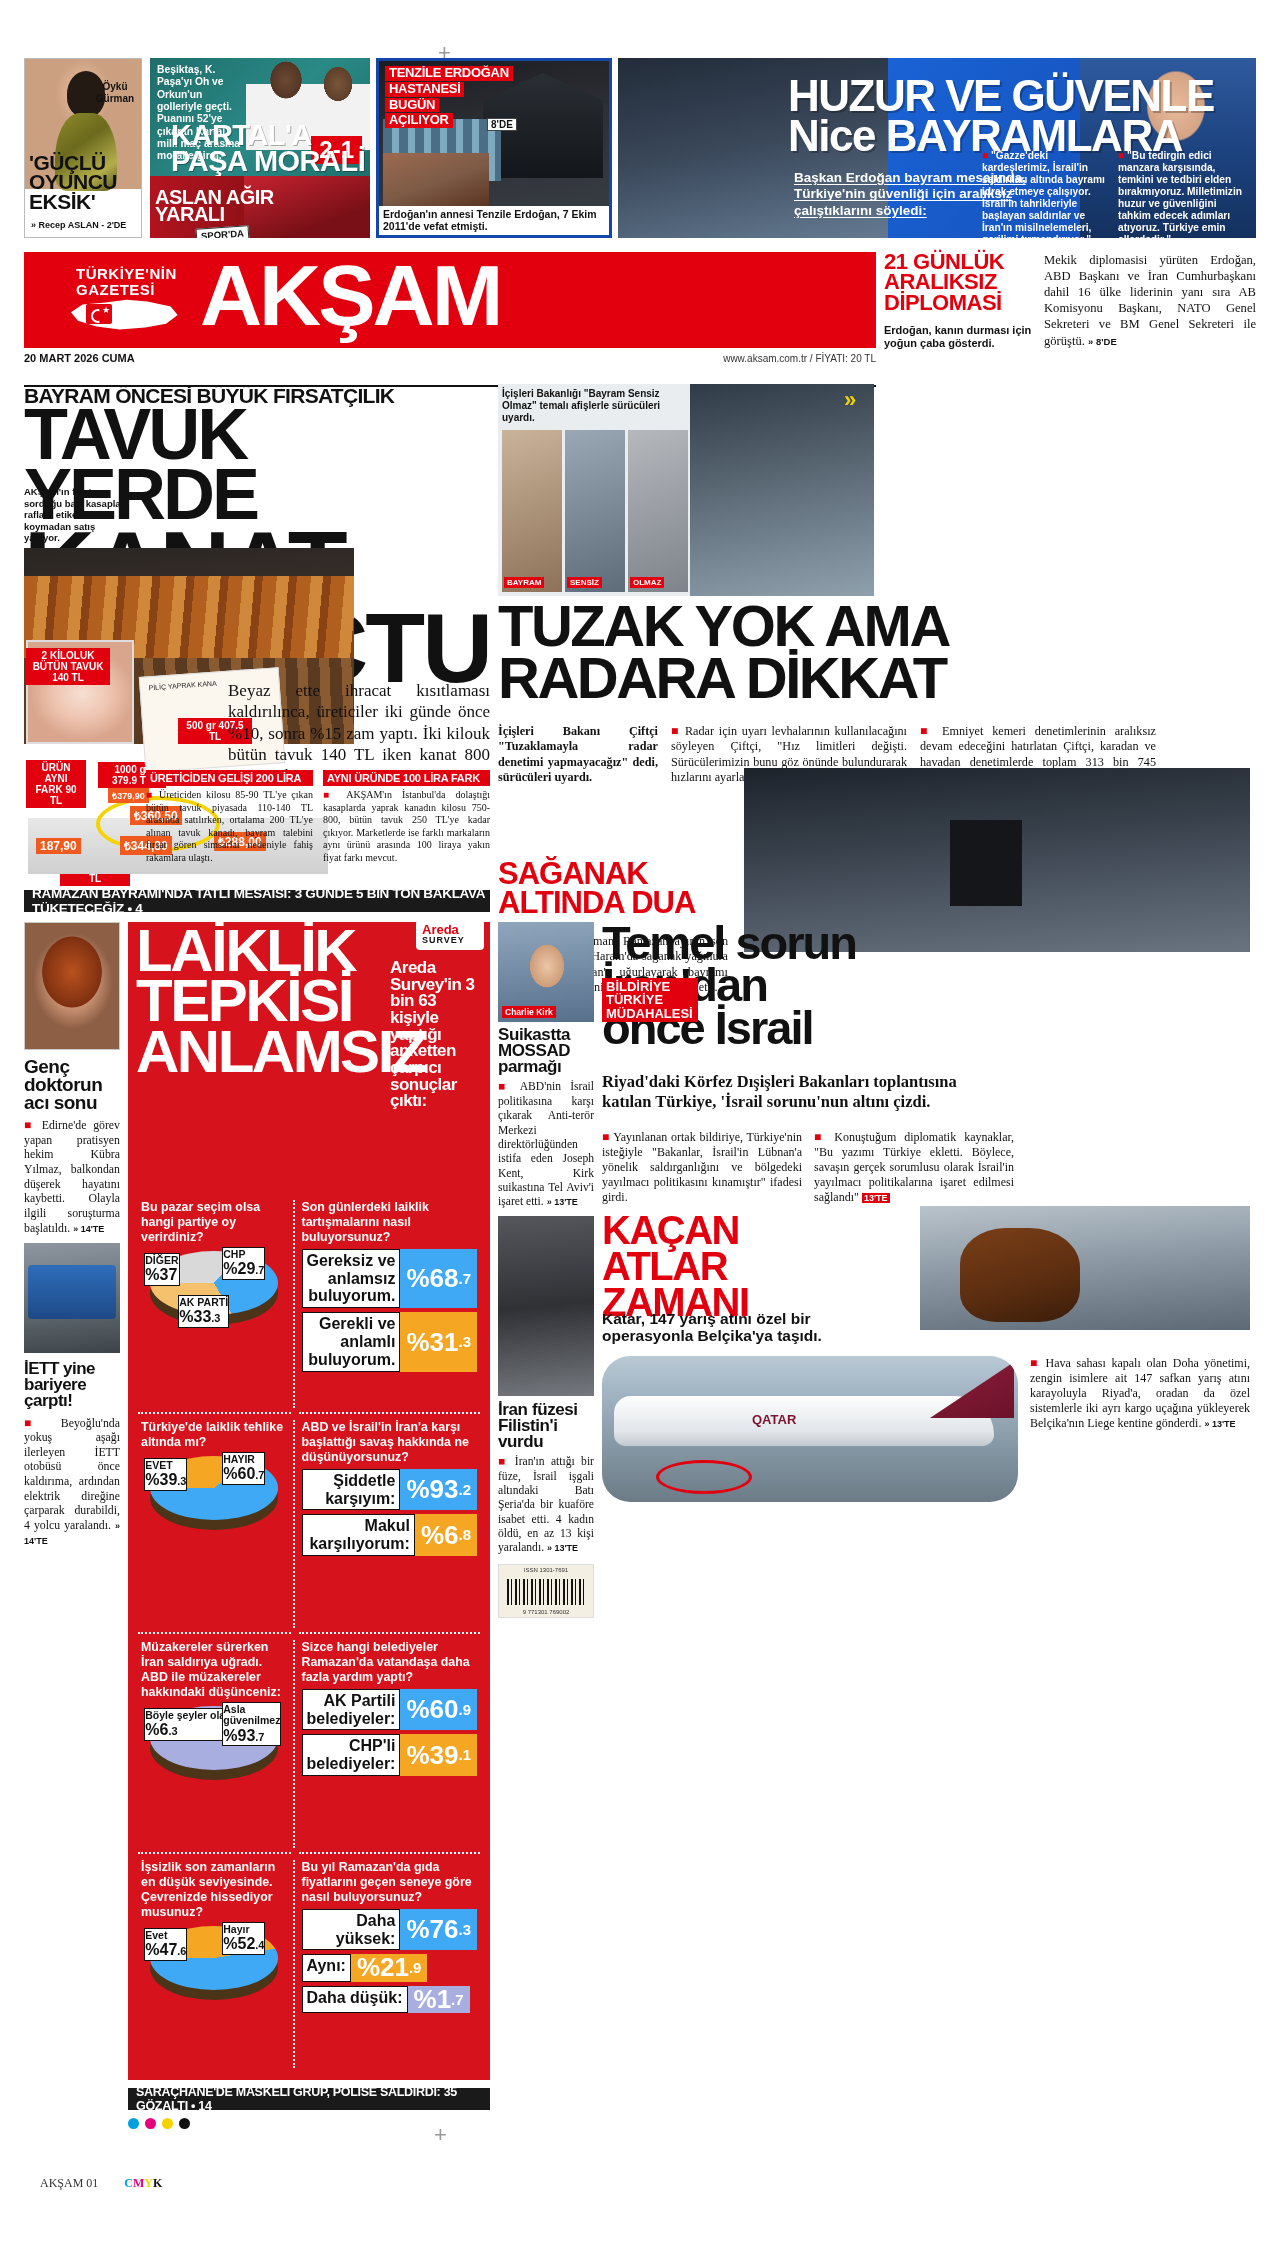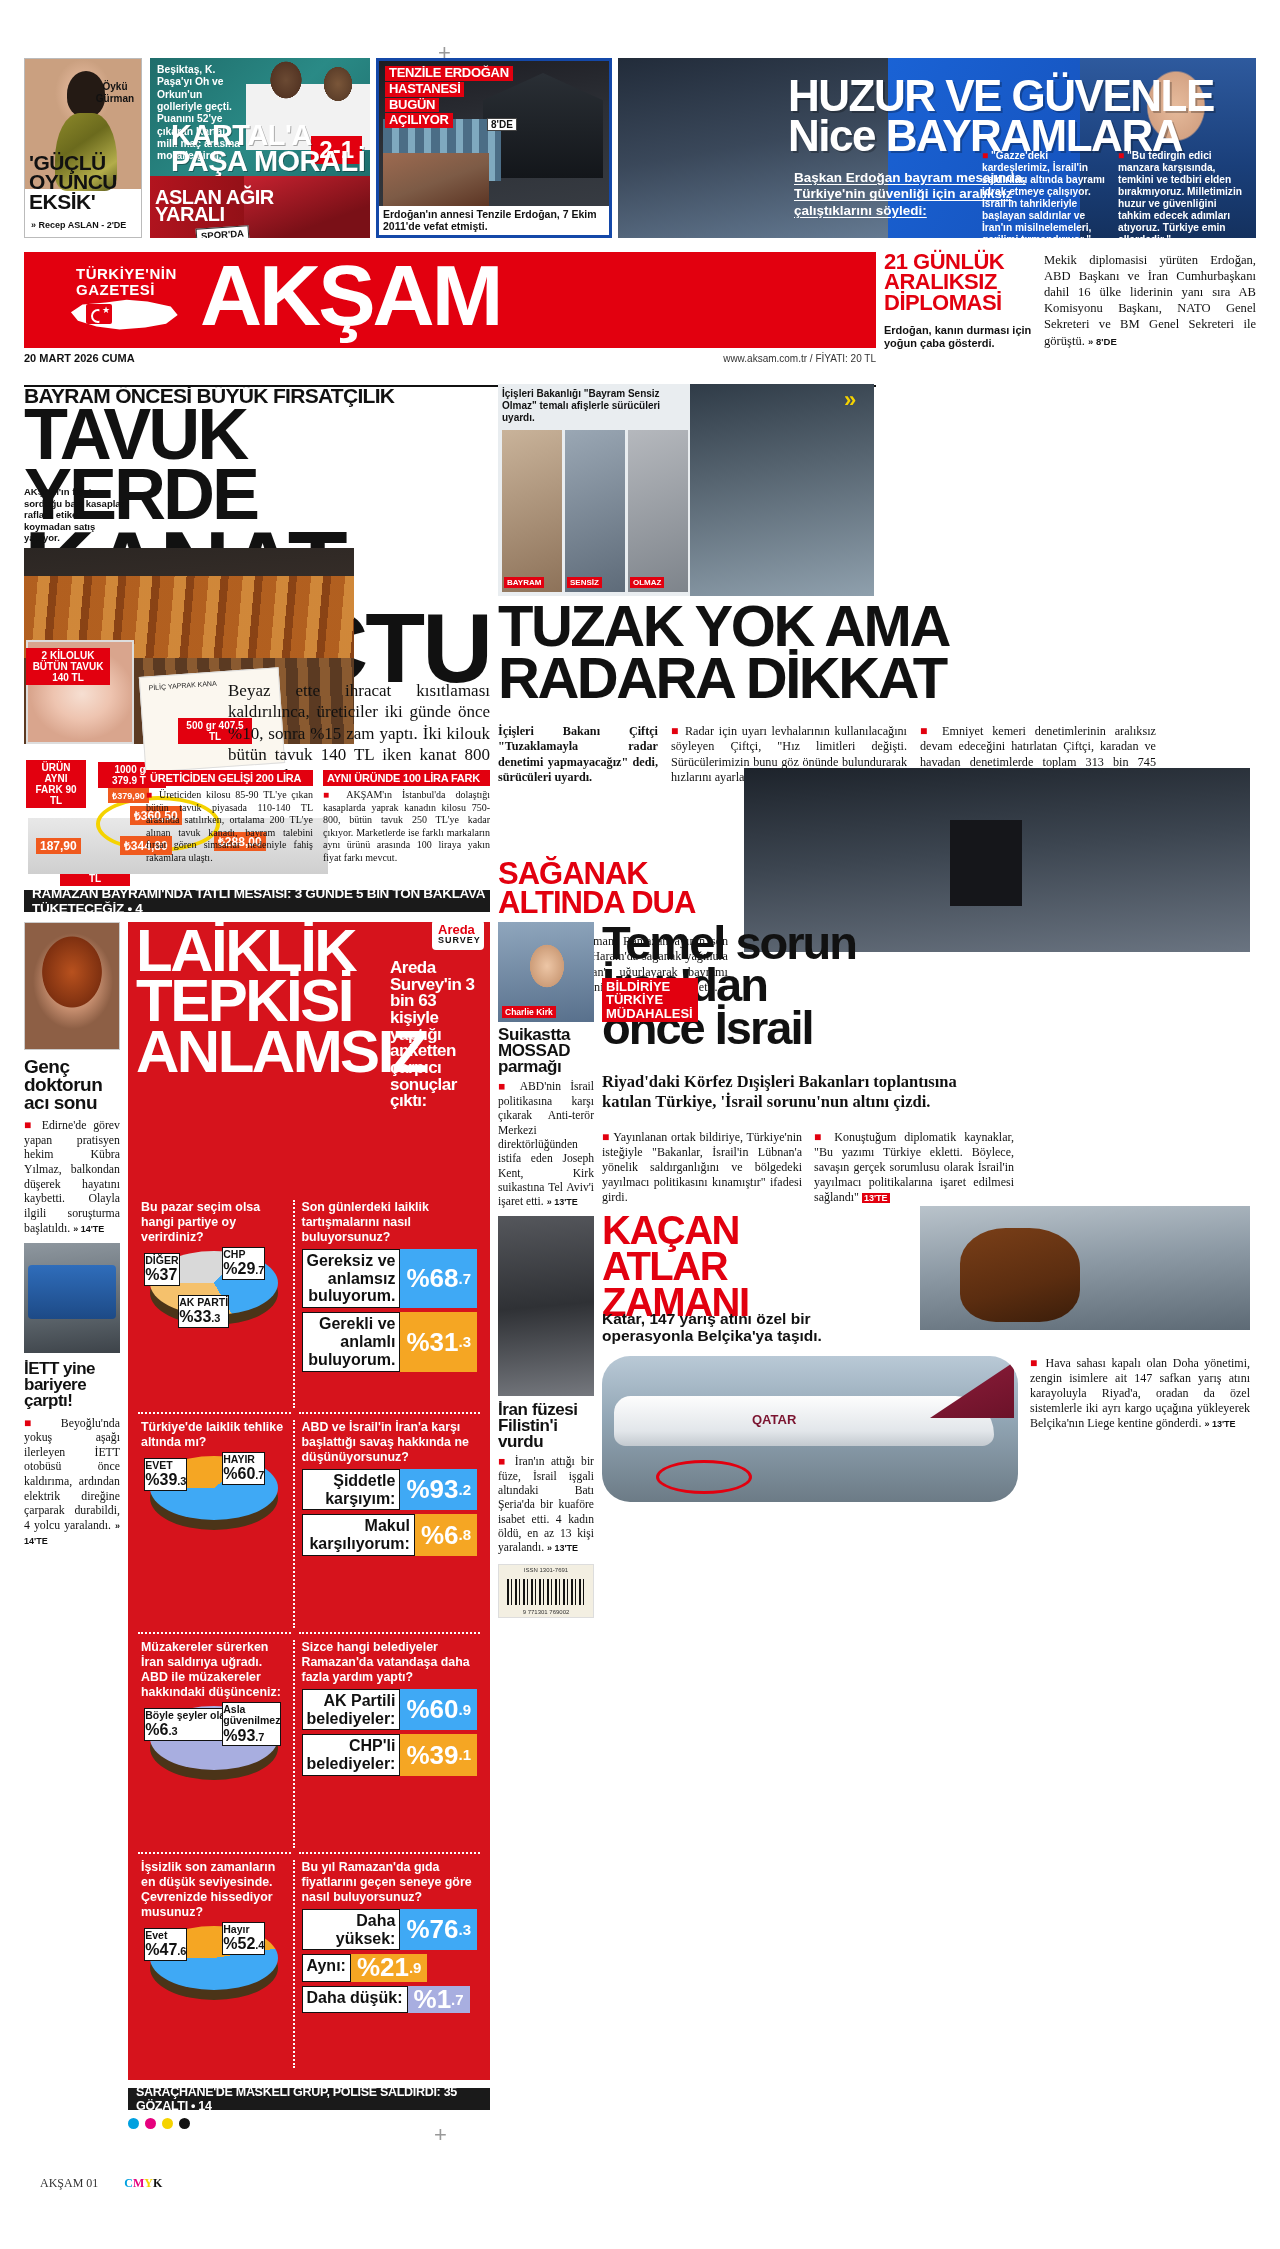--- a/index.html
+++ b/index.html
@@ -417,21 +417,21 @@
   }
   .laiklik {
     position:absolute; left:8px; top:4px; width:248px;
     color:#fff; font-weight:900; font-size:60px; line-height:0.84; letter-spacing:-2.5px;
   }
   .areda-txt {
     position:absolute; right:8px; top:10px; width:92px;
     color:#fff; font-weight:900; font-size:17px; line-height:0.98; letter-spacing:-0.5px;
   }
   .areda-logo {
-    position:absolute; right:6px; top:-2px; width:52px; height:30px;
+    position:absolute; right:6px; top:-2px; width:68px; height:30px;
     background:#fff; border-radius:4px;
   }
   .areda-logo .a1 { position:absolute; left:6px; top:2px; color:#e2000f; font-weight:900; font-size:13px; }
   .areda-logo .a2 { position:absolute; left:6px; top:15px; color:#111; font-weight:700; font-size:9px; letter-spacing:1px; }
 
   .sgrid {
     position:absolute; left:6px; top:272px; width:350px; height:880px;
     display:grid; grid-template-columns:1fr 1fr; grid-template-rows:repeat(4,1fr);
   }
   .scell { position:relative; padding:6px 7px; }

